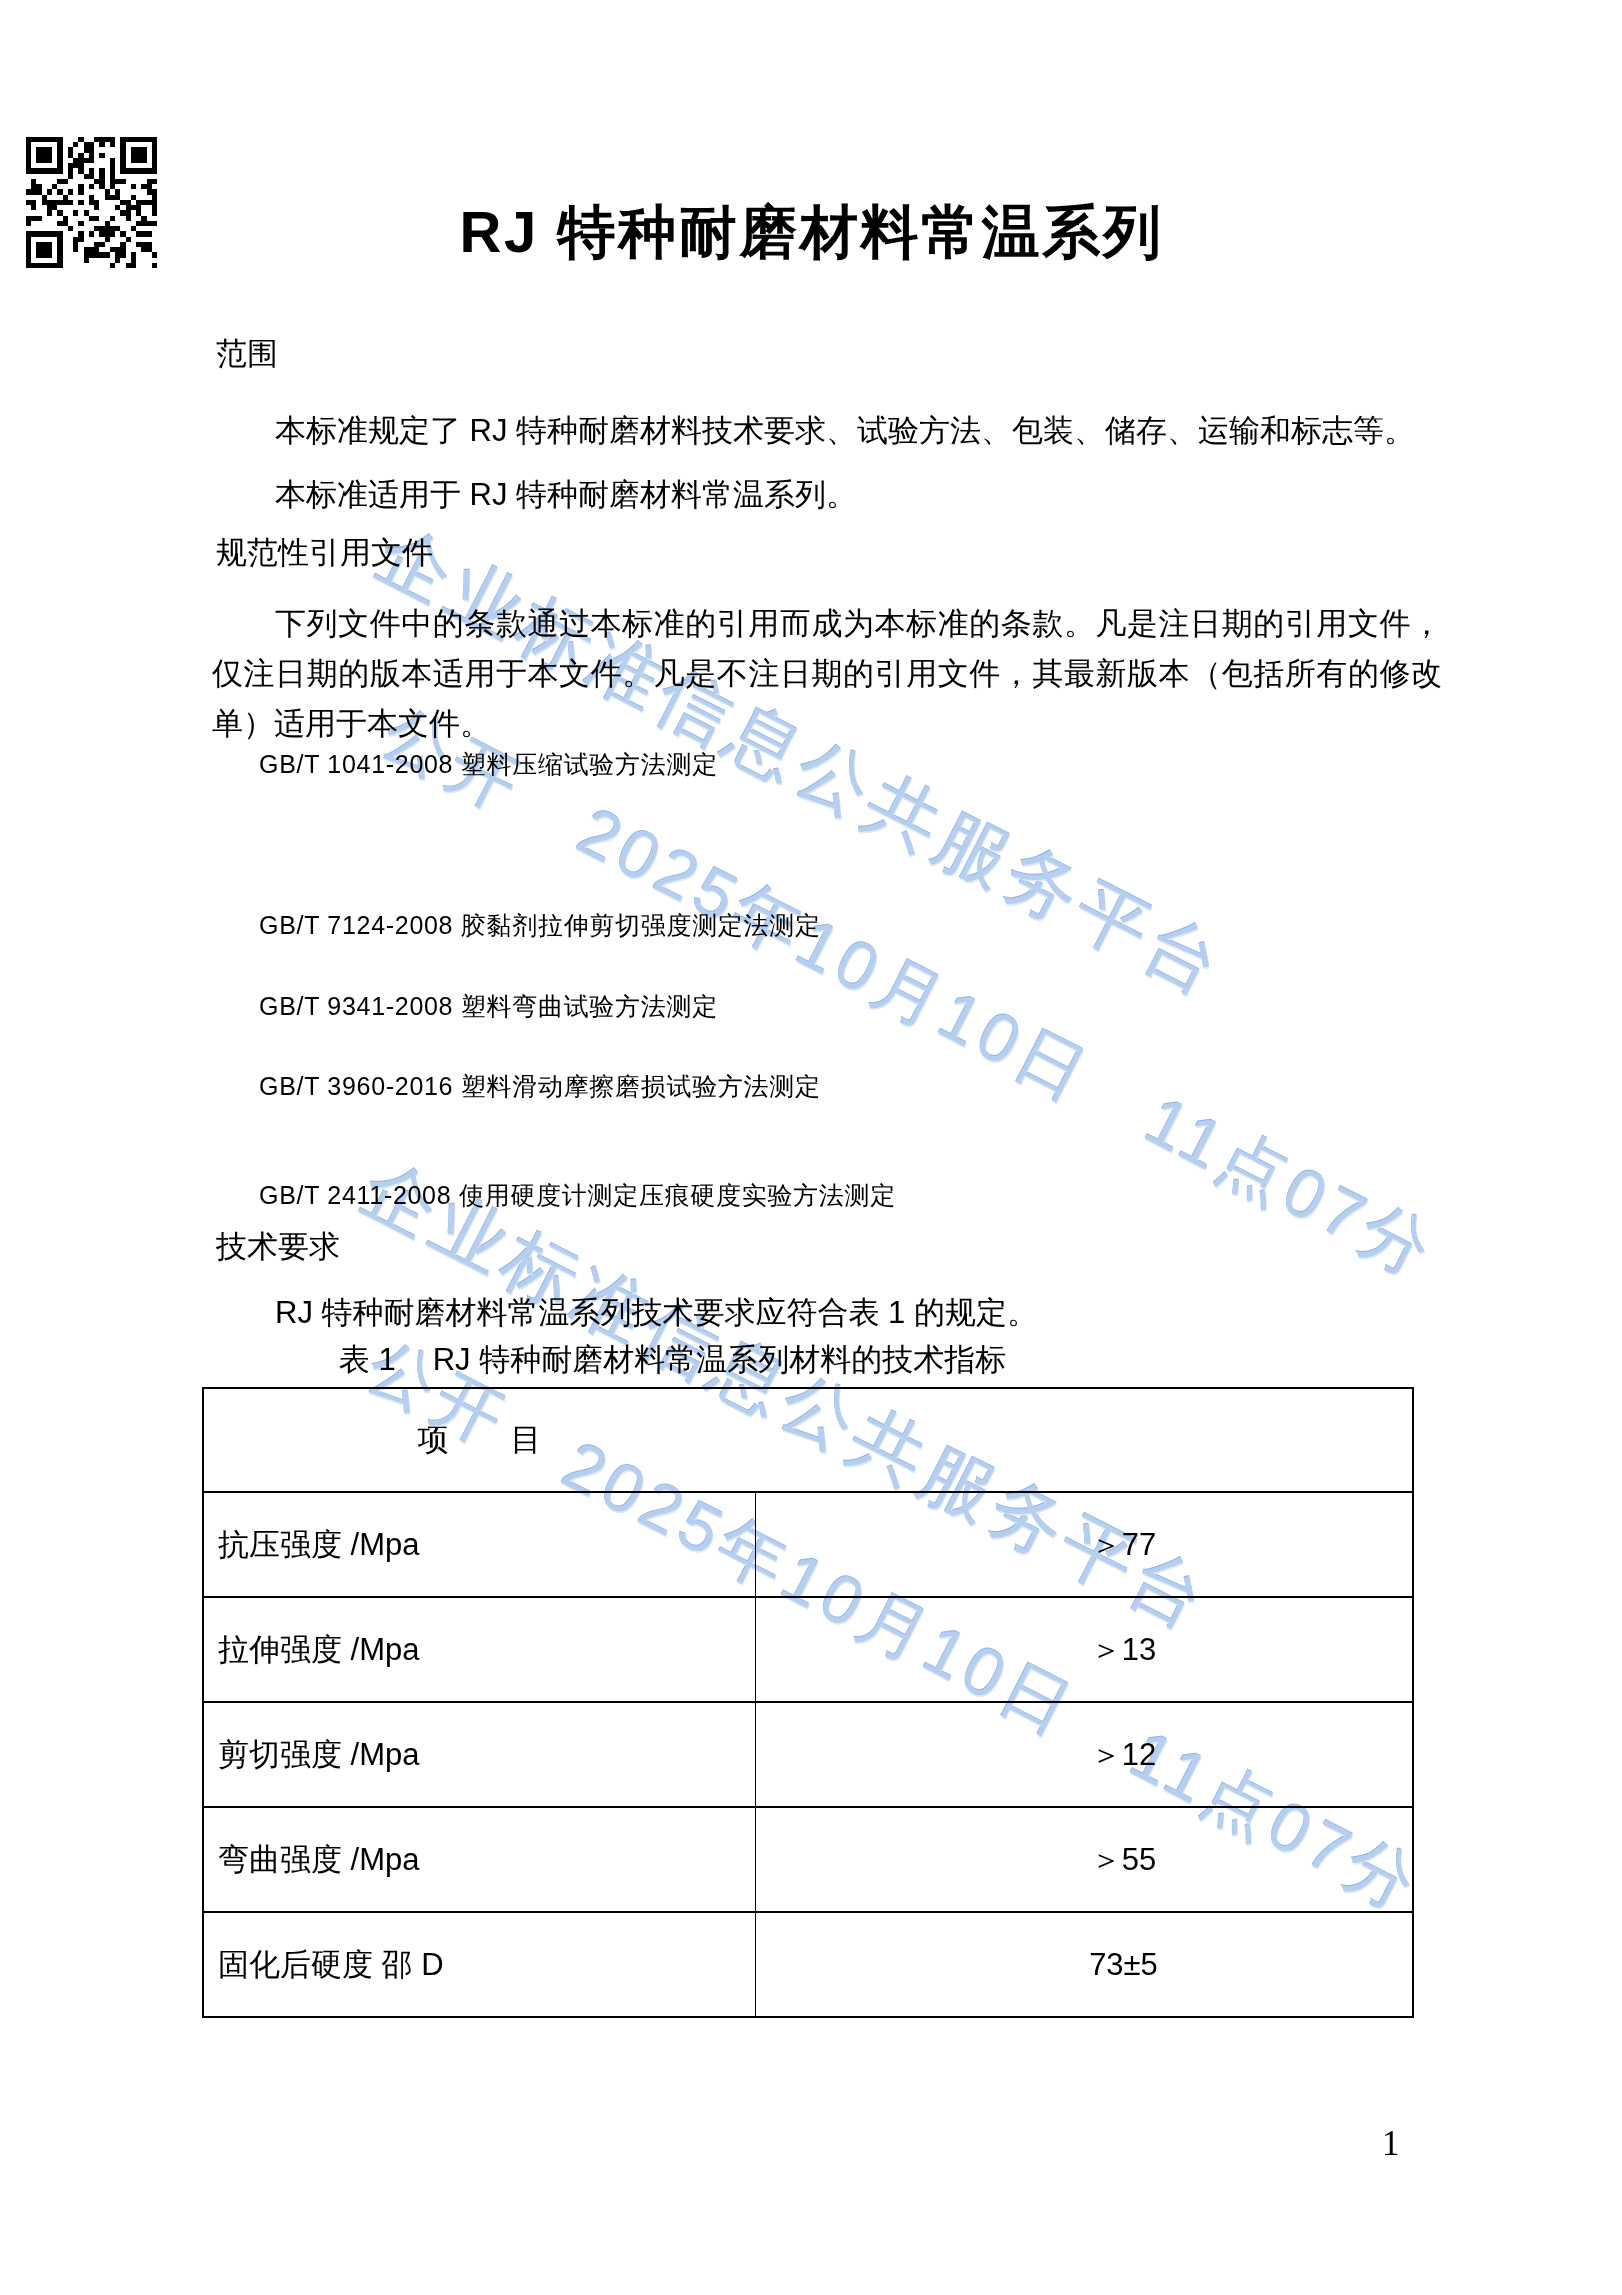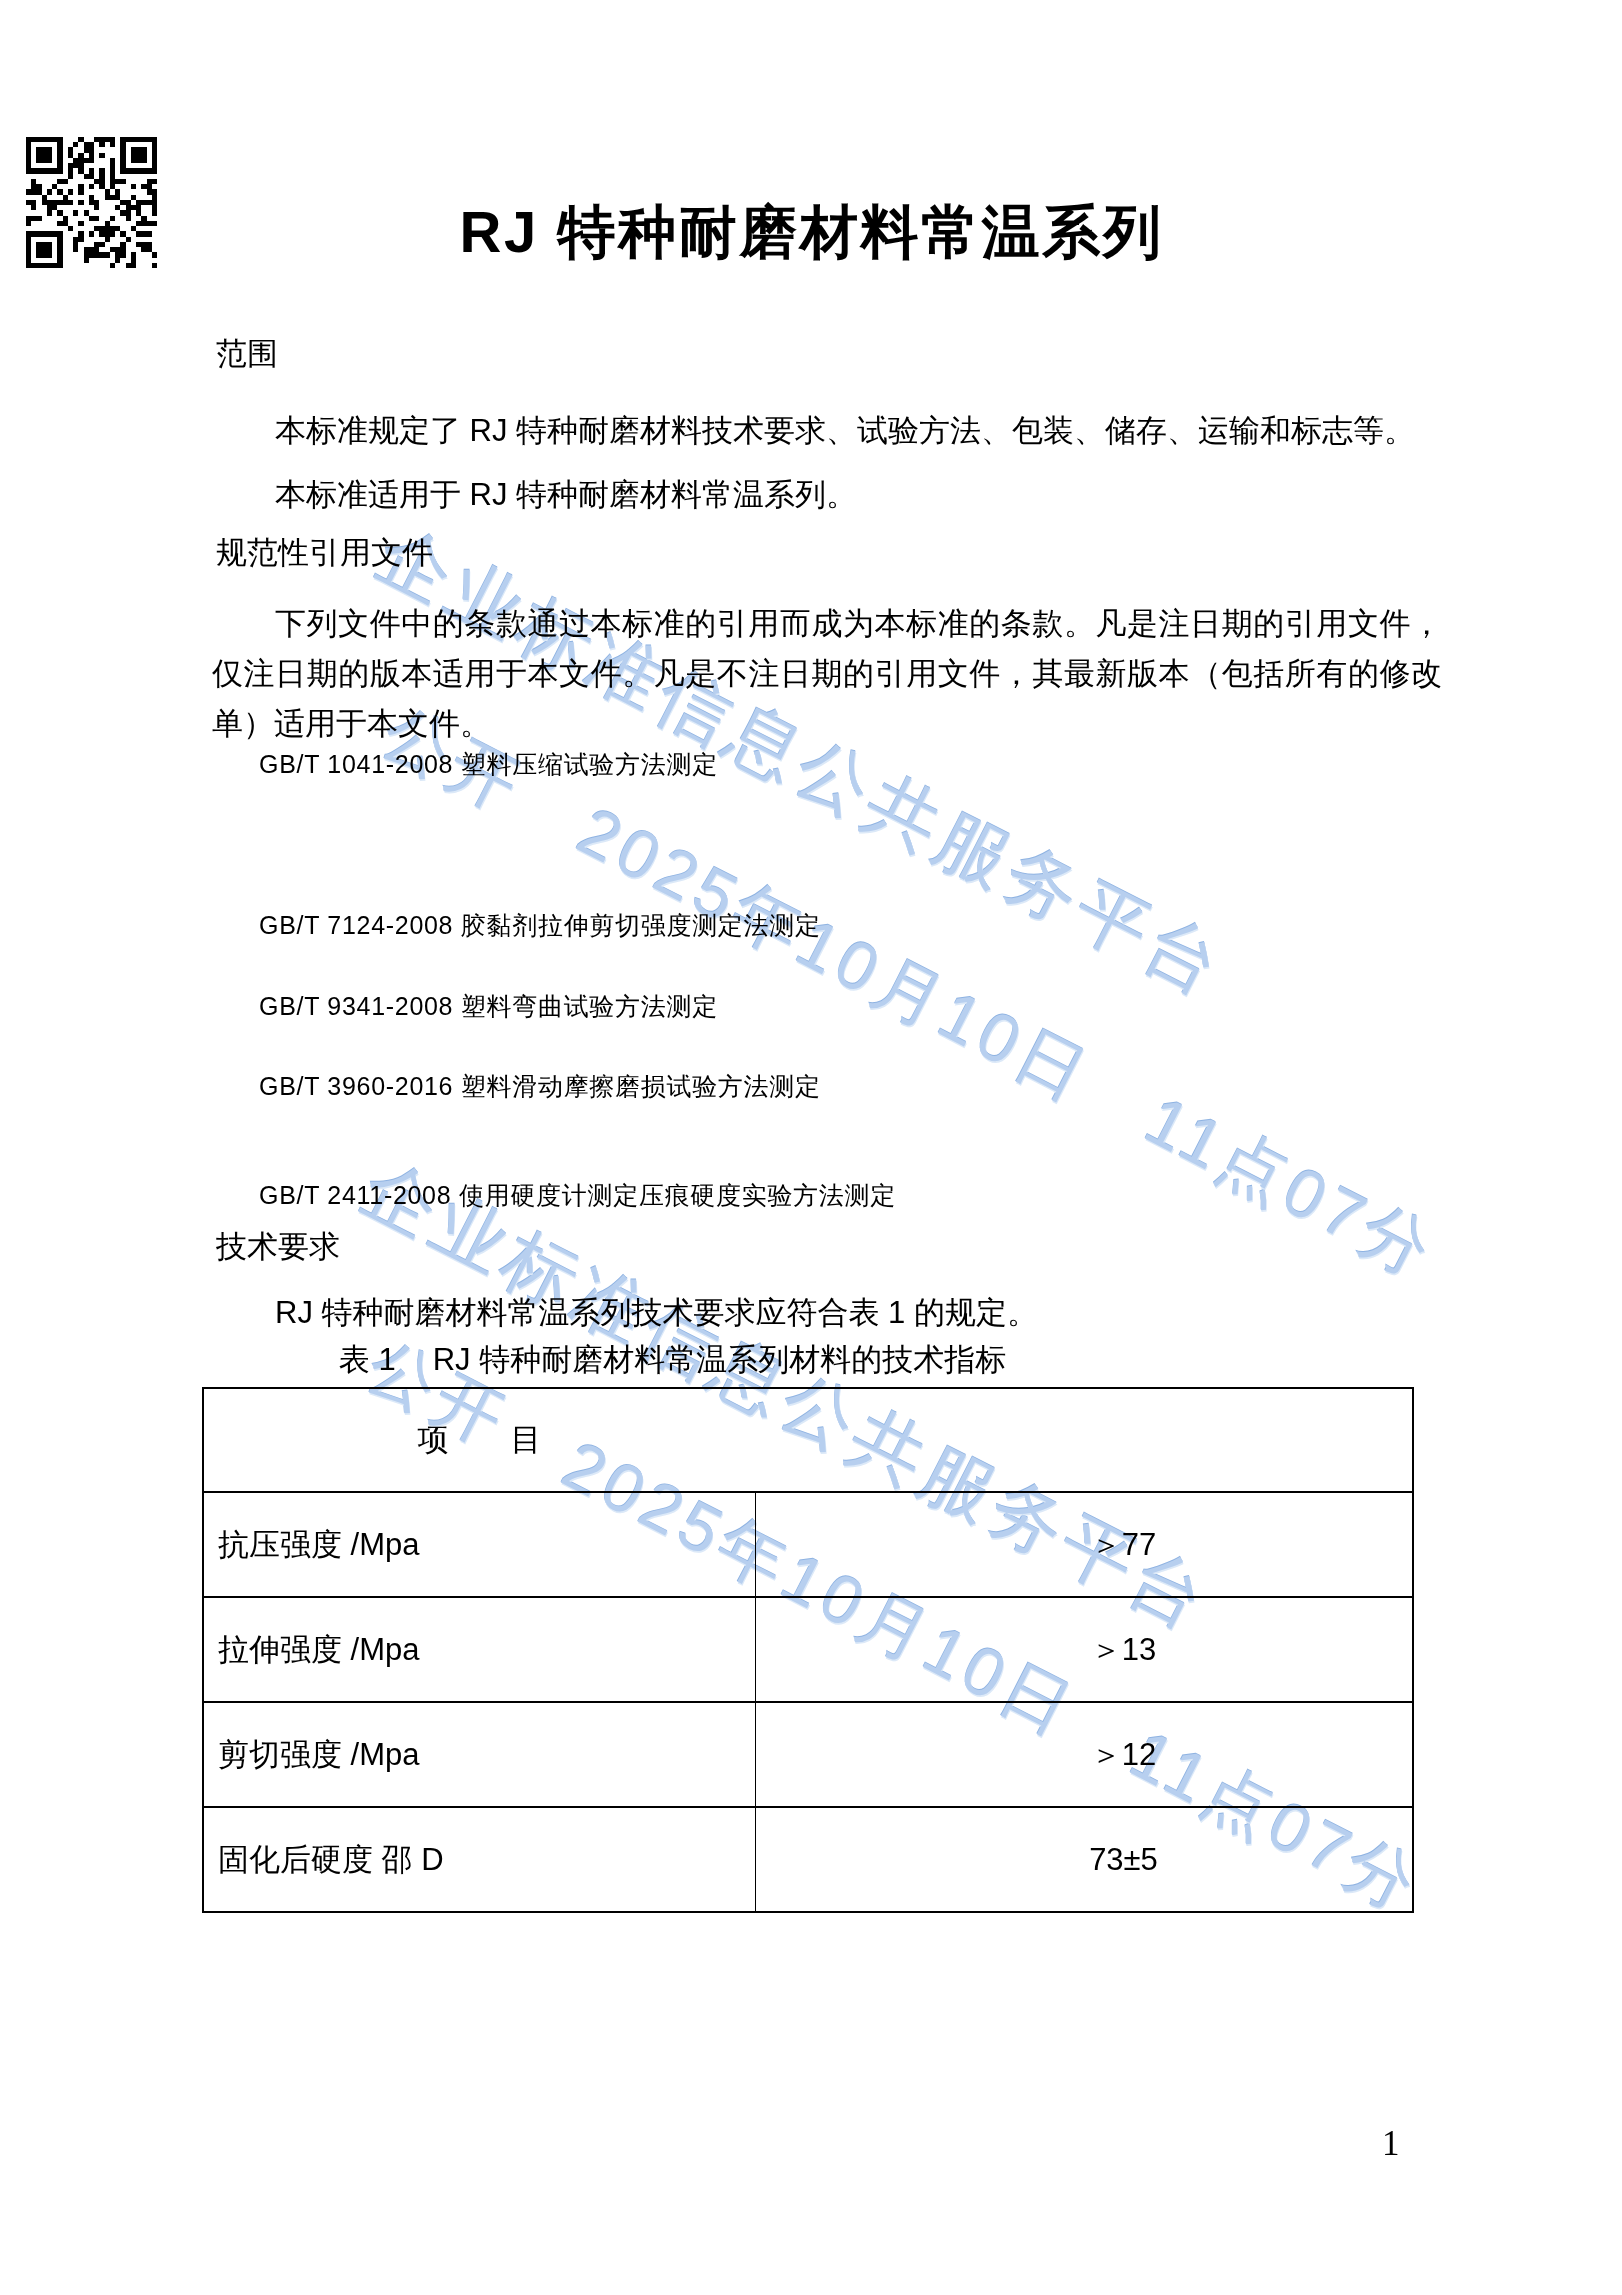--- a/index.html
+++ b/index.html
@@ -413,20 +413,24 @@
     </div>
     <div class="trow">
       <div class="cell c1">拉伸强度 /Mpa</div>
       <div class="cell c2">＞13</div>
     </div>
     <div class="trow">
       <div class="cell c1">剪切强度 /Mpa</div>
       <div class="cell c2">＞12</div>
     </div>
     <div class="trow">
+      <div class="cell c1">弯曲强度 /Mpa</div>
+      <div class="cell c2">＞55</div>
+    </div>
+    <div class="trow">
       <div class="cell c1">固化后硬度 邵 D</div>
       <div class="cell c2">73±5</div>
     </div>
   </div>
 
   <div class="pagenum">1</div>
 
 </div>
 
 

